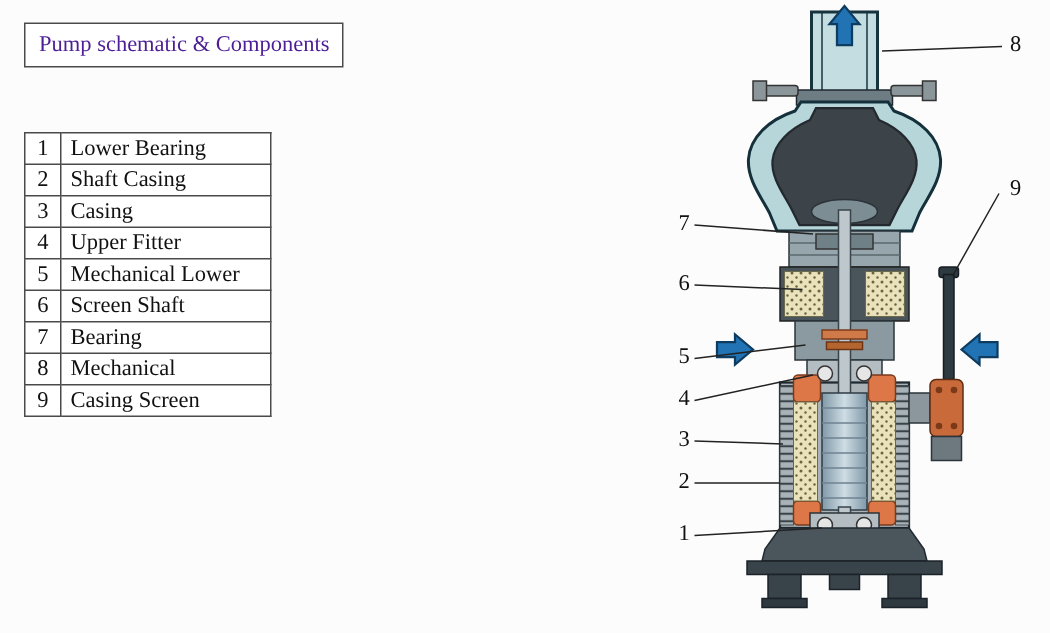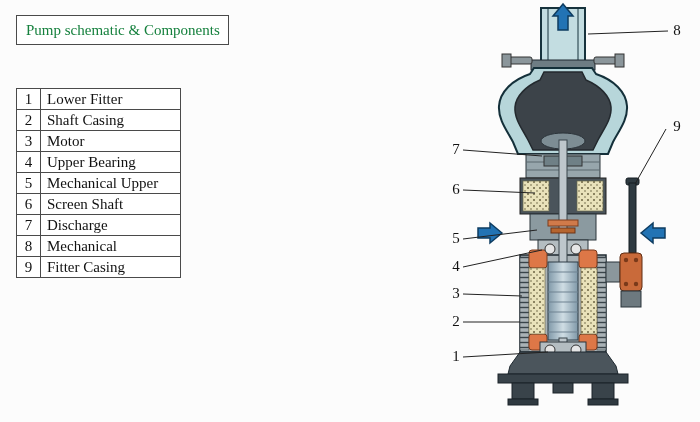--- a/index.html
+++ b/index.html
@@ -3,21 +3,21 @@
 <meta charset="utf-8">
 <style>
   * { margin:0; padding:0; box-sizing:border-box; }
   html,body { background:#ffffff; }
   body { font-family:"Liberation Serif", serif; }
   .canvas { position:relative; width:700px; height:422px; background:#fcfcfc; overflow:hidden; }
 
   .title-box {
     position:absolute; left:16px; top:15px; width:213px; height:30px;
     border:1px solid #4a4a4a; background:#ffffff;
-    font-size:15px; line-height:28px; padding-left:9px; color:#15803d;
+    font-size:15px; line-height:28px; padding-left:9px; color:#4c1d95;
   }
 
   .comp-table { position:absolute; left:16px; top:88px; border-collapse:collapse; background:#ffffff; }
   .comp-table td { border:1px solid #4a4a4a; font-size:15px; color:#111; height:21px; padding:0; }
   .comp-table td.num  { width:24px; text-align:center; }
   .comp-table td.name { width:140px; padding-left:6px; }
 
   .callout { position:absolute; font-size:15px; color:#111; width:18px; text-align:center; }
 
   .diagram-svg { position:absolute; left:430px; top:0; width:270px; height:422px; }
@@ -26,53 +26,53 @@
 <body>
 
 <div class="canvas">
 
   <div class="title-box">Pump schematic &amp; Components</div>
 
   <table class="comp-table">
     <tbody>
       <tr>
         <td class="num">1</td>
-        <td class="name">Lower Fitter</td>
+        <td class="name">Lower Bearing</td>
       </tr>
       <tr>
         <td class="num">2</td>
         <td class="name">Shaft Casing</td>
       </tr>
       <tr>
         <td class="num">3</td>
-        <td class="name">Motor</td>
+        <td class="name">Casing</td>
       </tr>
       <tr>
         <td class="num">4</td>
-        <td class="name">Upper Bearing</td>
+        <td class="name">Upper Fitter</td>
       </tr>
       <tr>
         <td class="num">5</td>
-        <td class="name">Mechanical Upper</td>
+        <td class="name">Mechanical Lower</td>
       </tr>
       <tr>
         <td class="num">6</td>
         <td class="name">Screen Shaft</td>
       </tr>
       <tr>
         <td class="num">7</td>
-        <td class="name">Discharge</td>
+        <td class="name">Bearing</td>
       </tr>
       <tr>
         <td class="num">8</td>
         <td class="name">Mechanical</td>
       </tr>
       <tr>
         <td class="num">9</td>
-        <td class="name">Fitter Casing</td>
+        <td class="name">Casing Screen</td>
       </tr>
     </tbody>
   </table>
 
   <div class="callout" style="left:668px; top:22px;">8</div>
   <div class="callout" style="left:668px; top:118px;">9</div>
   <div class="callout" style="left:447px; top:141px;">7</div>
   <div class="callout" style="left:447px; top:181px;">6</div>
   <div class="callout" style="left:447px; top:230px;">5</div>
   <div class="callout" style="left:447px; top:258px;">4</div>

